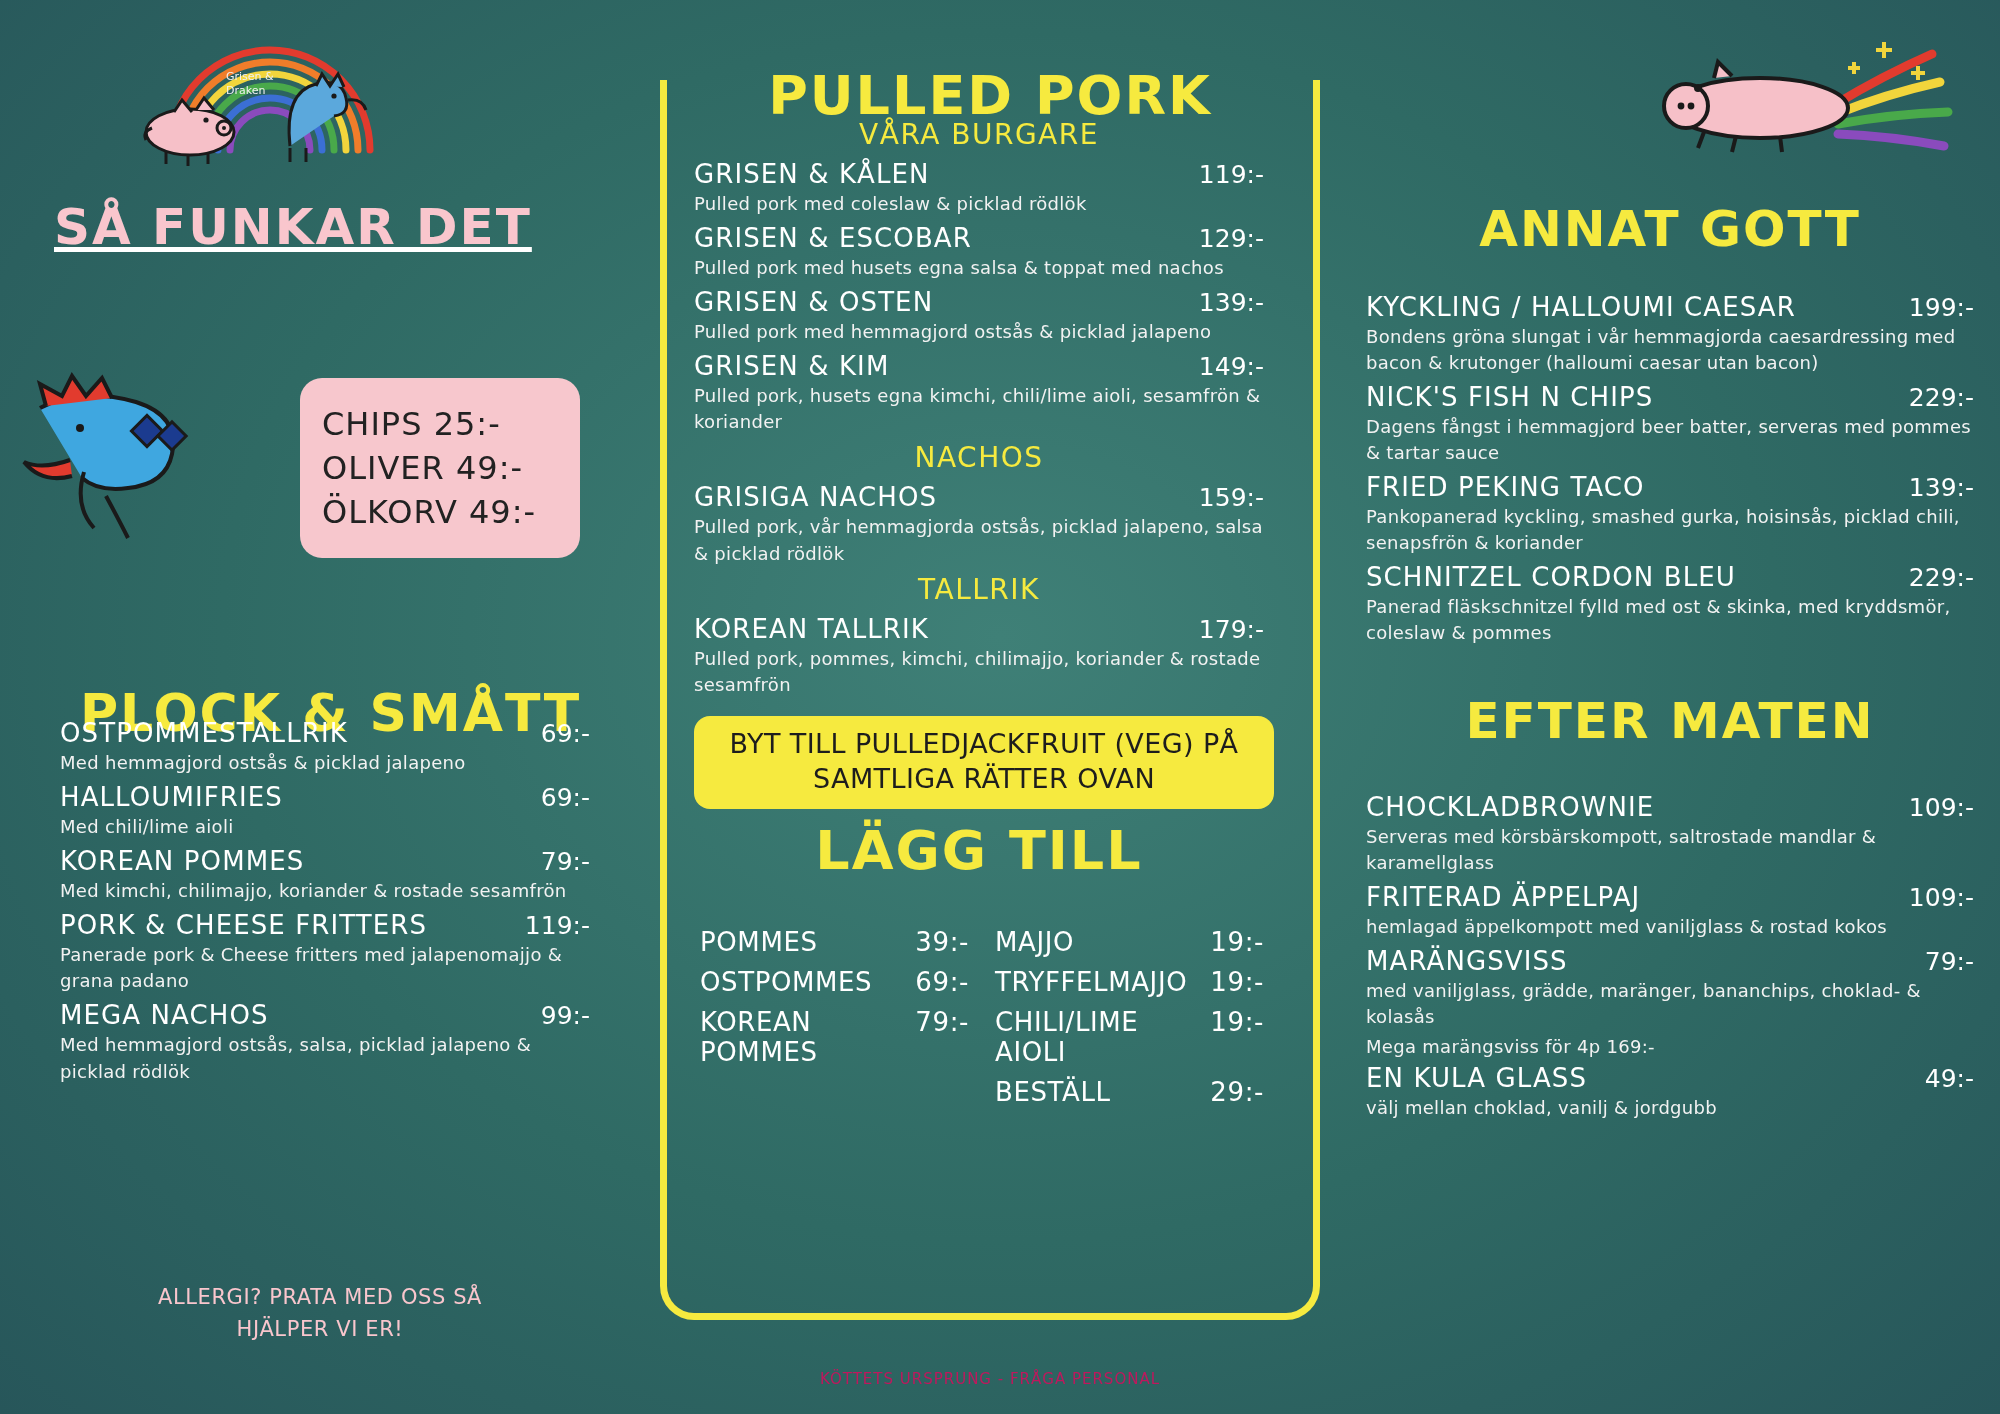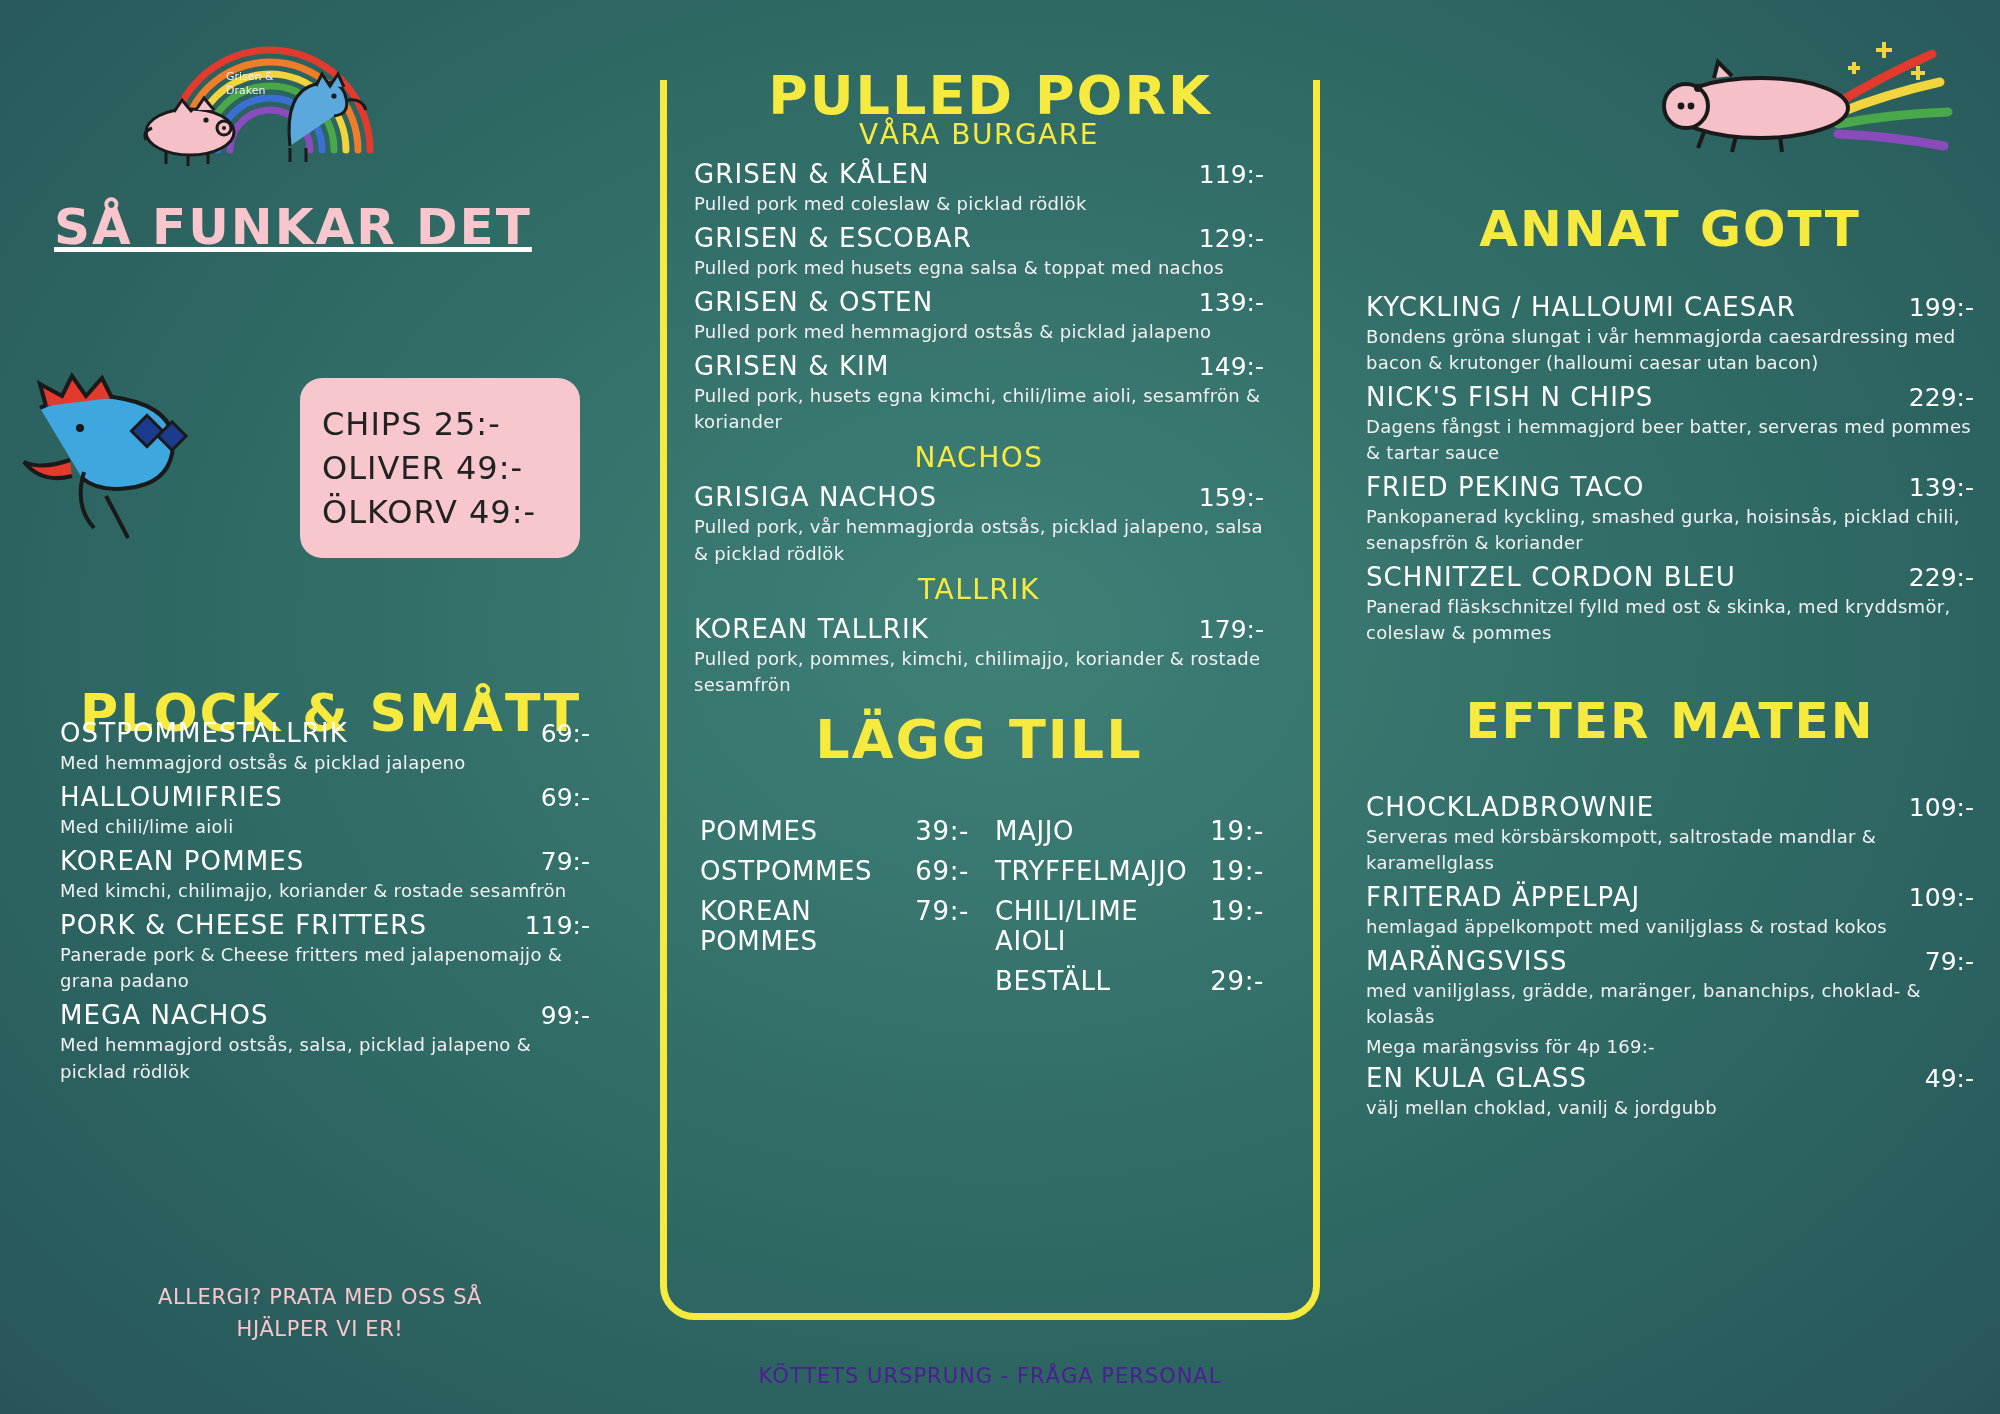--- a/index.html
+++ b/index.html
@@ -213,22 +213,22 @@
     font-size: 26px;
     letter-spacing: .6px;
     margin-bottom: 10px;
     gap: 10px;
   }
   .kott {
     position: absolute;
     bottom: 26px;
     width: 100%;
     text-align: center;
-    color: #4c1d95;
-    font-size: 21px;
+    color: #be185d;
+    font-size: 15px;
     letter-spacing: 1px;
   }
 
   
   #annat-gott-title {
     margin-top: 200px;
     text-align: center;
     font-size: 50px;
   }
   .right-list { margin-top: 22px; }
@@ -409,20 +409,24 @@
       <div class="mid-list">
         <div>
           <div class="row">
             <span class="item-name">KOREAN TALLRIK</span>
             <span class="item-price">179:-</span>
           </div>
           <div class="item-desc">Pulled pork, pommes, kimchi, chilimajjo, koriander &amp; rostade sesamfrön</div>
         </div>
       </div>
 
+      <div class="byt-banner">
+        <div>BYT TILL PULLEDJACKFRUIT (VEG) PÅ</div>
+        <div>SAMTLIGA RÄTTER OVAN</div>
+      </div>
 
       <h2 class="heading-yellow" id="lagg-till-title">LÄGG TILL</h2>
 
       <div class="addons">
         <div class="col">
           <div class="addon-row">
             <span>POMMES</span>
             <span>39:-</span>
           </div>
           <div class="addon-row">

